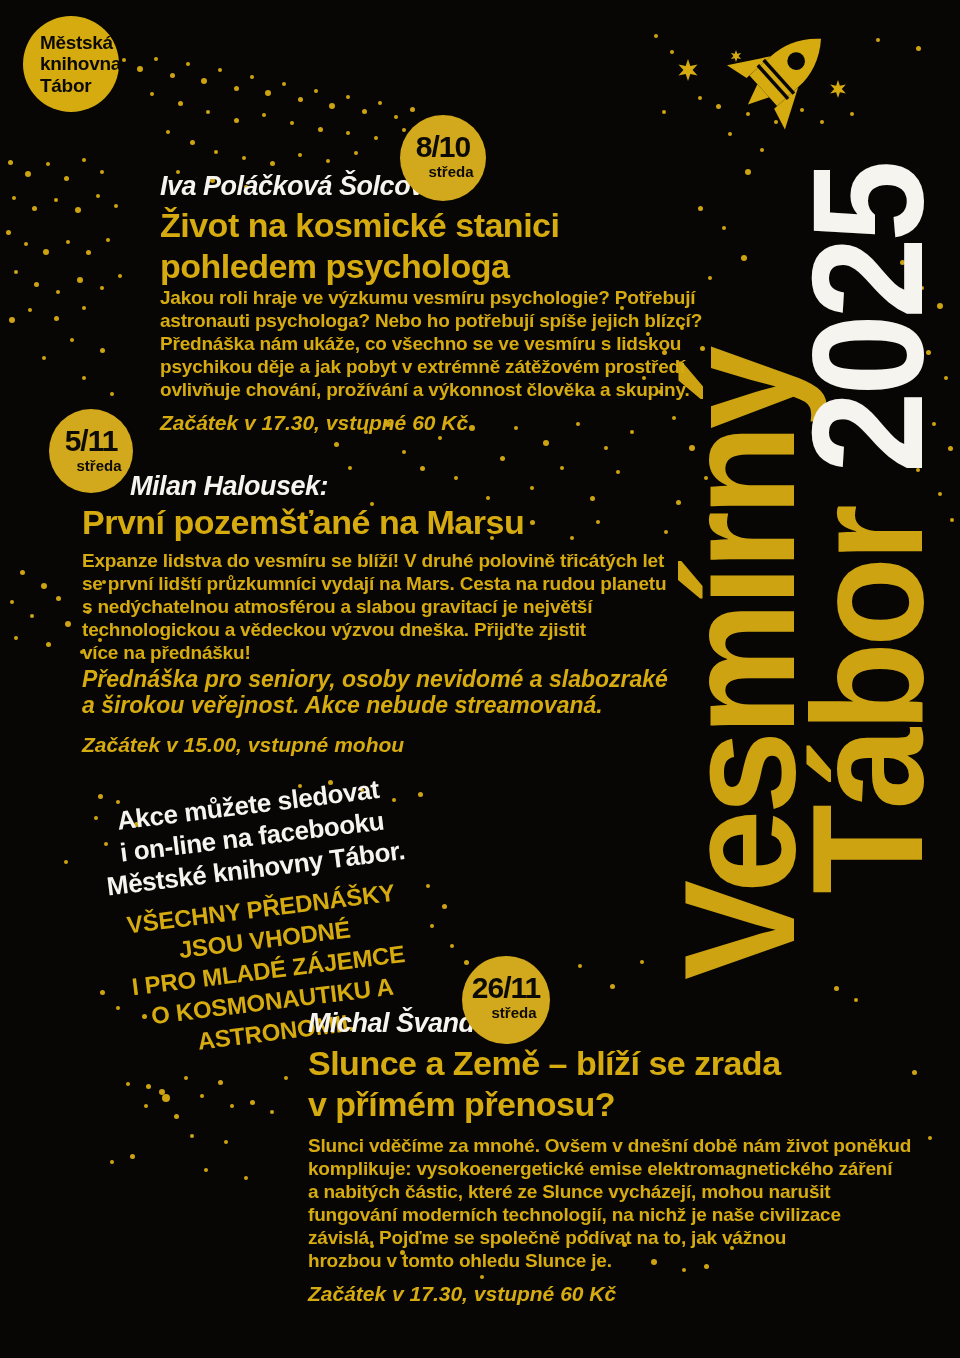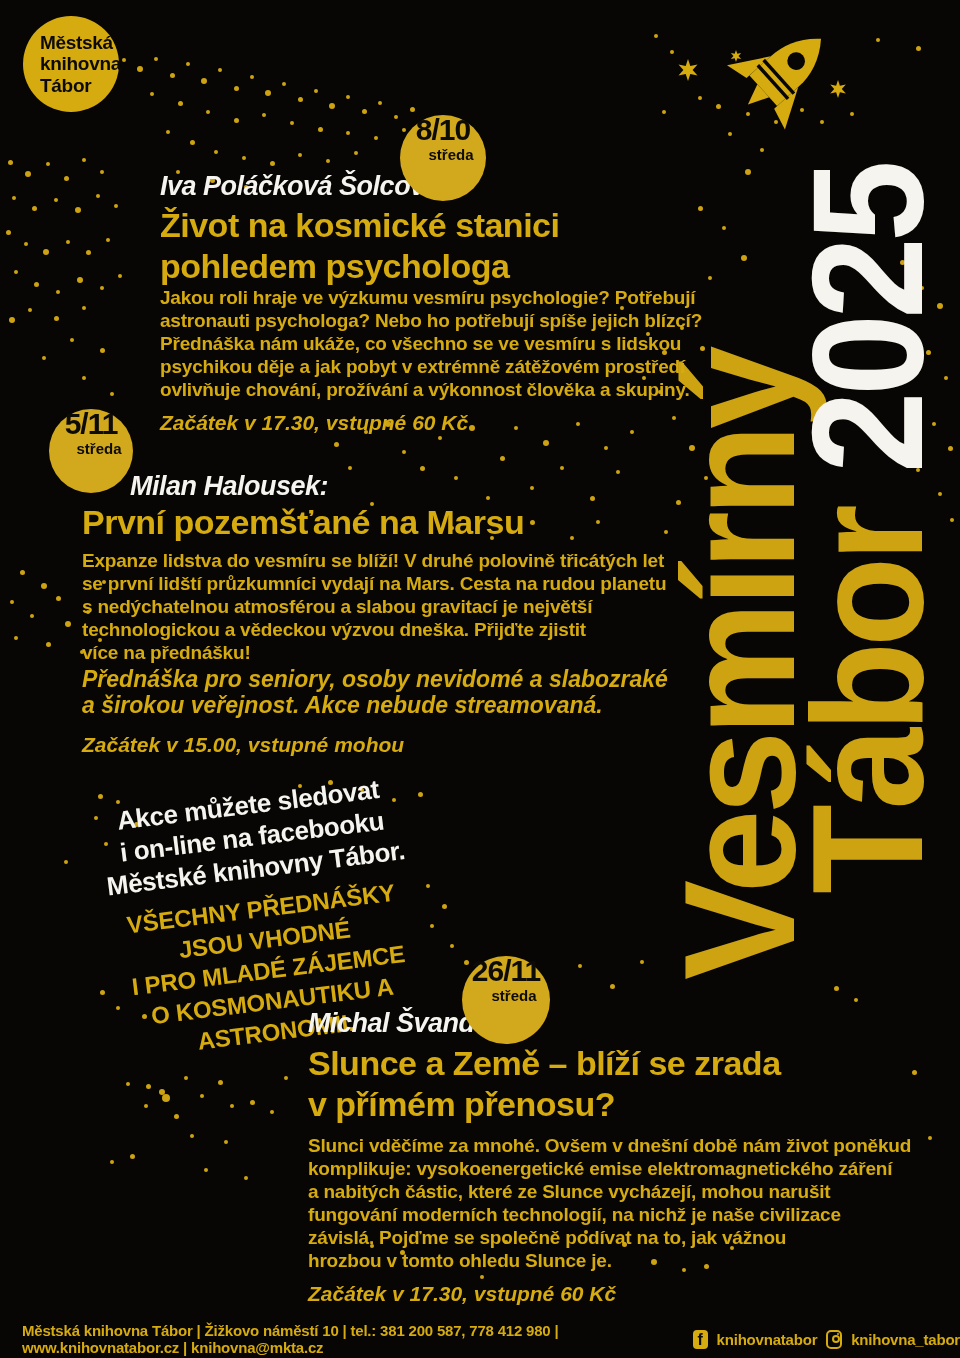--- a/index.html
+++ b/index.html
@@ -40,21 +40,21 @@
   .vt2{left:788px;top:894px;color:var(--accent-deep);}
   .vt-in{display:inline-block;transform-origin:0 50%;letter-spacing:-5px;}
   .vt1 .vt-in{transform:scaleX(0.95);}
   .vt2 .vt-in{transform:scaleX(0.93);}
   .vt-year{color:var(--white);}
   
   .badge{
     position:absolute;border-radius:50%;background:#d2a81c;color:#0d0b06;
     text-align:center;z-index:4;
   }
-  .badge .date{font-weight:bold;font-size:30px;line-height:1;letter-spacing:-1px;}
+  .badge .date{font-weight:bold;font-size:30px;line-height:1;margin-top:17px;letter-spacing:-1px;}
   .badge .day{font-weight:bold;font-size:15px;line-height:1;margin-top:2px;margin-left:16px;}
   .ev{position:absolute;z-index:3;}
   .speaker{color:var(--white);font-style:italic;font-weight:bold;font-size:27px;letter-spacing:-0.5px;}
   .ev-title{color:var(--accent);font-weight:bold;font-size:34px;line-height:1.2;letter-spacing:-0.5px;white-space:pre-line;}
   .ev-body{color:var(--accent);font-weight:bold;font-size:19px;line-height:1.21;letter-spacing:-0.2px;white-space:pre-line;}
   .meta{color:var(--accent);font-style:italic;font-weight:bold;font-size:21px;}
   .note{color:var(--accent);font-style:italic;font-weight:bold;font-size:23px;line-height:1.15;white-space:pre-line;}
   
   .sons-row{position:absolute;left:82px;top:633px;display:flex;align-items:center;gap:10px;z-index:3;}
   .sons-logo{display:flex;height:27px;}
@@ -405,21 +405,14 @@
 v přímém přenosu?</div>
     <div class="ev-body" style="margin-top:10px;">Slunci vděčíme za mnohé. Ovšem v dnešní době nám život poněkud
 komplikuje: vysokoenergetické emise elektromagnetického záření
 a nabitých částic, které ze Slunce vycházejí, mohou narušit
 fungování moderních technologií, na nichž je naše civilizace
 závislá. Pojďme se společně podívat na to, jak vážnou
 hrozbou v tomto ohledu Slunce je.</div>
     <div class="meta" style="margin-top:9px;">Začátek v 17.30, vstupné 60 Kč</div>
   </div>
 
-  <div class="footer-contact">
-    <span>Městská knihovna Tábor | Žižkovo náměstí 10 | tel.: 381 200 587, 778 412 980 | www.knihovnatabor.cz | knihovna@mkta.cz</span>
-    <span class="fb-icon">f</span>
-    <span>knihovnatabor</span>
-    <span class="ig-icon"></span>
-    <span>knihovna_tabor</span>
-  </div>
 
 </div>
 
 </body></html>

